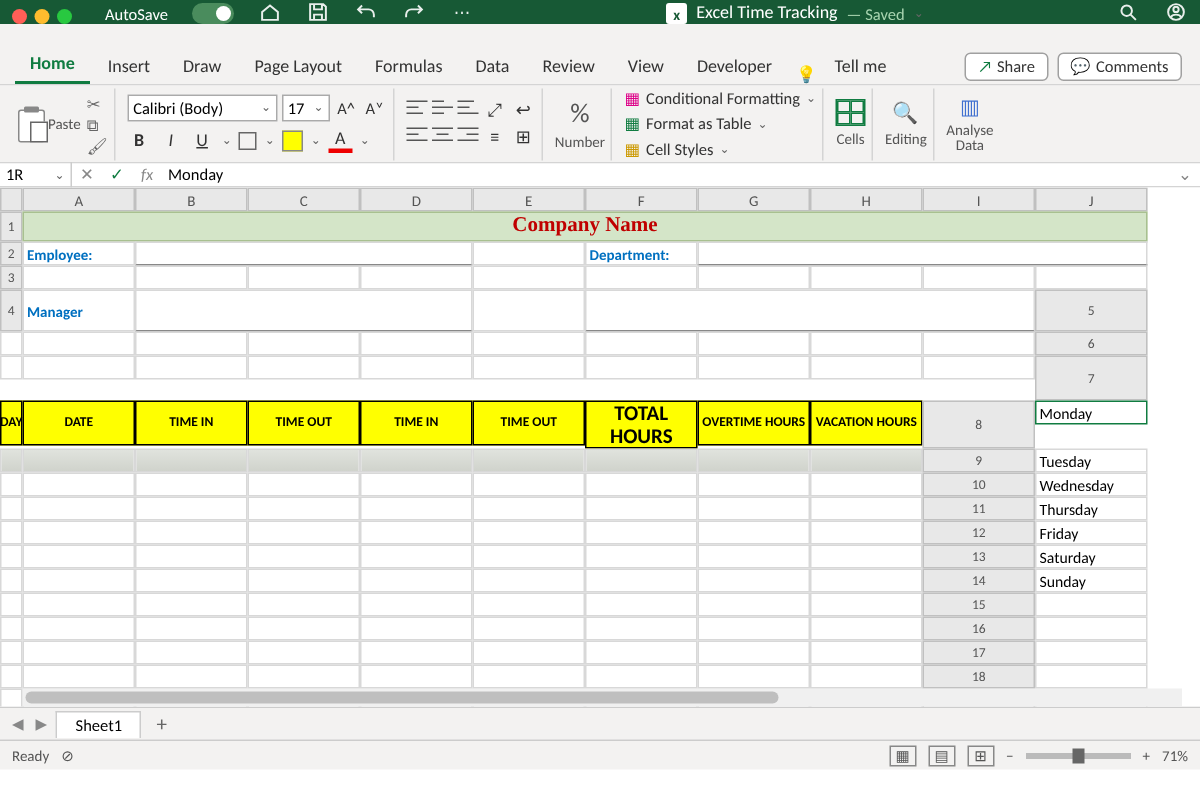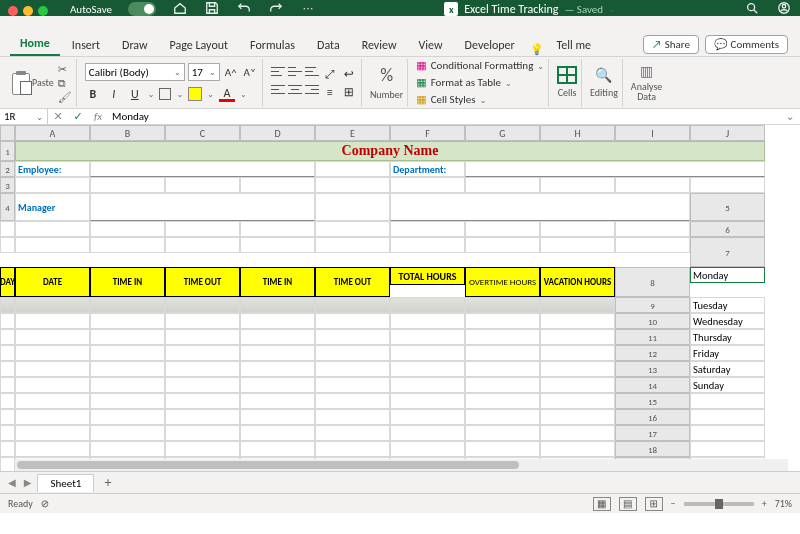--- a/index.html
+++ b/index.html
@@ -358,22 +358,22 @@
       <div class="cell"></div>
       <div class="cell"></div>
       <div class="cell"></div>
       <div class="rowhead" style="height:30px">7</div>
       <div class="hcell" style="background:#ffff00;border:1px solid #000;font-weight:bold;font-size:9px;text-align:center;display:flex;align-items:center;justify-content:center;height:30px;padding:1px;line-height:1.1">DAY</div>
       <div class="hcell" style="background:#ffff00;border:1px solid #000;font-weight:bold;font-size:9px;text-align:center;display:flex;align-items:center;justify-content:center;height:30px;padding:1px;line-height:1.1">DATE</div>
       <div class="hcell" style="background:#ffff00;border:1px solid #000;font-weight:bold;font-size:9px;text-align:center;display:flex;align-items:center;justify-content:center;height:30px;padding:1px;line-height:1.1">TIME IN</div>
       <div class="hcell" style="background:#ffff00;border:1px solid #000;font-weight:bold;font-size:9px;text-align:center;display:flex;align-items:center;justify-content:center;height:30px;padding:1px;line-height:1.1">TIME OUT</div>
       <div class="hcell" style="background:#ffff00;border:1px solid #000;font-weight:bold;font-size:9px;text-align:center;display:flex;align-items:center;justify-content:center;height:30px;padding:1px;line-height:1.1">TIME IN</div>
       <div class="hcell" style="background:#ffff00;border:1px solid #000;font-weight:bold;font-size:9px;text-align:center;display:flex;align-items:center;justify-content:center;height:30px;padding:1px;line-height:1.1">TIME OUT</div>
-      <div class="hcell" style="background:#ffff00;border:1px solid #000;font-weight:bold;font-size:10px;text-align:center;display:flex;align-items:center;justify-content:center;height:18px;padding:1px;line-height:1.1">TOTAL HOURS</div>
-      <div class="hcell" style="background:#ffff00;border:1px solid #000;font-weight:normal;font-size:9px;text-align:right;display:flex;align-items:center;justify-content:center;height:30px;padding:1px;line-height:1.1">OVERTIME HOURS</div>
+      <div class="hcell" style="background:#ffff00;border:1px solid #000;font-weight:bold;font-size:14px;text-align:center;display:flex;align-items:center;justify-content:center;height:18px;padding:15px;line-height:1.1">TOTAL HOURS</div>
+      <div class="hcell" style="background:#ffff00;border:1px solid #000;font-weight:bold;font-size:9px;text-align:right;display:flex;align-items:center;justify-content:center;height:30px;padding:1px;line-height:1.1">OVERTIME HOURS</div>
       <div class="hcell" style="background:#ffff00;border:1px solid #000;font-weight:bold;font-size:9px;text-align:center;display:flex;align-items:center;justify-content:center;height:30px;padding:1px;line-height:1.1">VACATION HOURS</div>
       <div class="rowhead">8</div>
       <div class="cell" style="background:#fff;border:1px solid #107c41">Monday</div>
       <div class="cell" style="background:linear-gradient(#e0e3dd,#d0d3cc)"></div>
       <div class="cell" style="background:linear-gradient(#e0e3dd,#d0d3cc)"></div>
       <div class="cell" style="background:linear-gradient(#e0e3dd,#d0d3cc)"></div>
       <div class="cell" style="background:linear-gradient(#e0e3dd,#d0d3cc)"></div>
       <div class="cell" style="background:linear-gradient(#e0e3dd,#d0d3cc)"></div>
       <div class="cell" style="background:linear-gradient(#e0e3dd,#d0d3cc)"></div>
       <div class="cell" style="background:linear-gradient(#e0e3dd,#d0d3cc)"></div>

